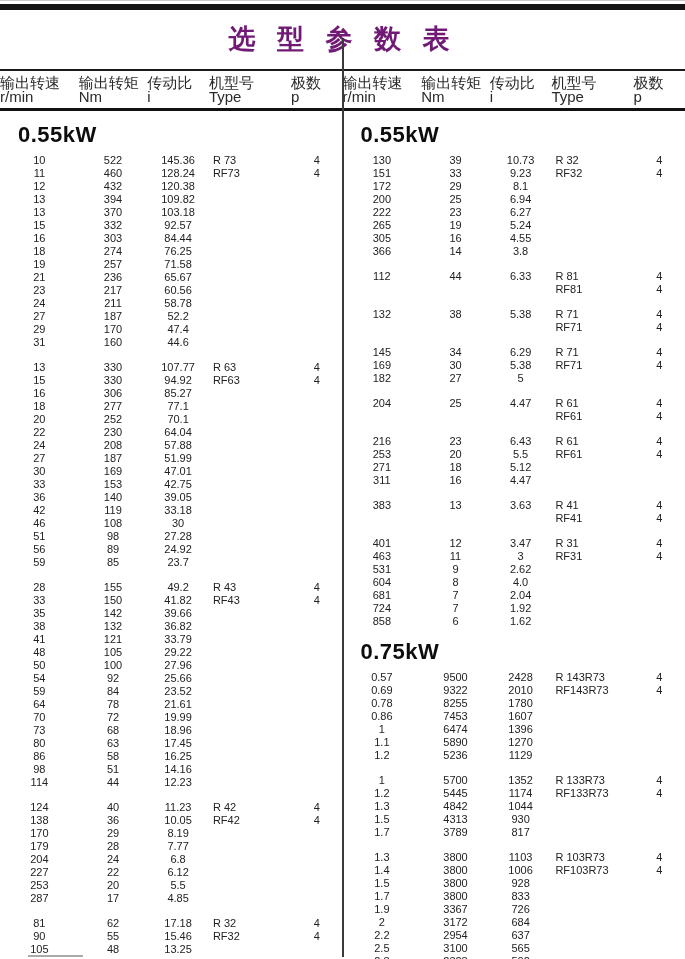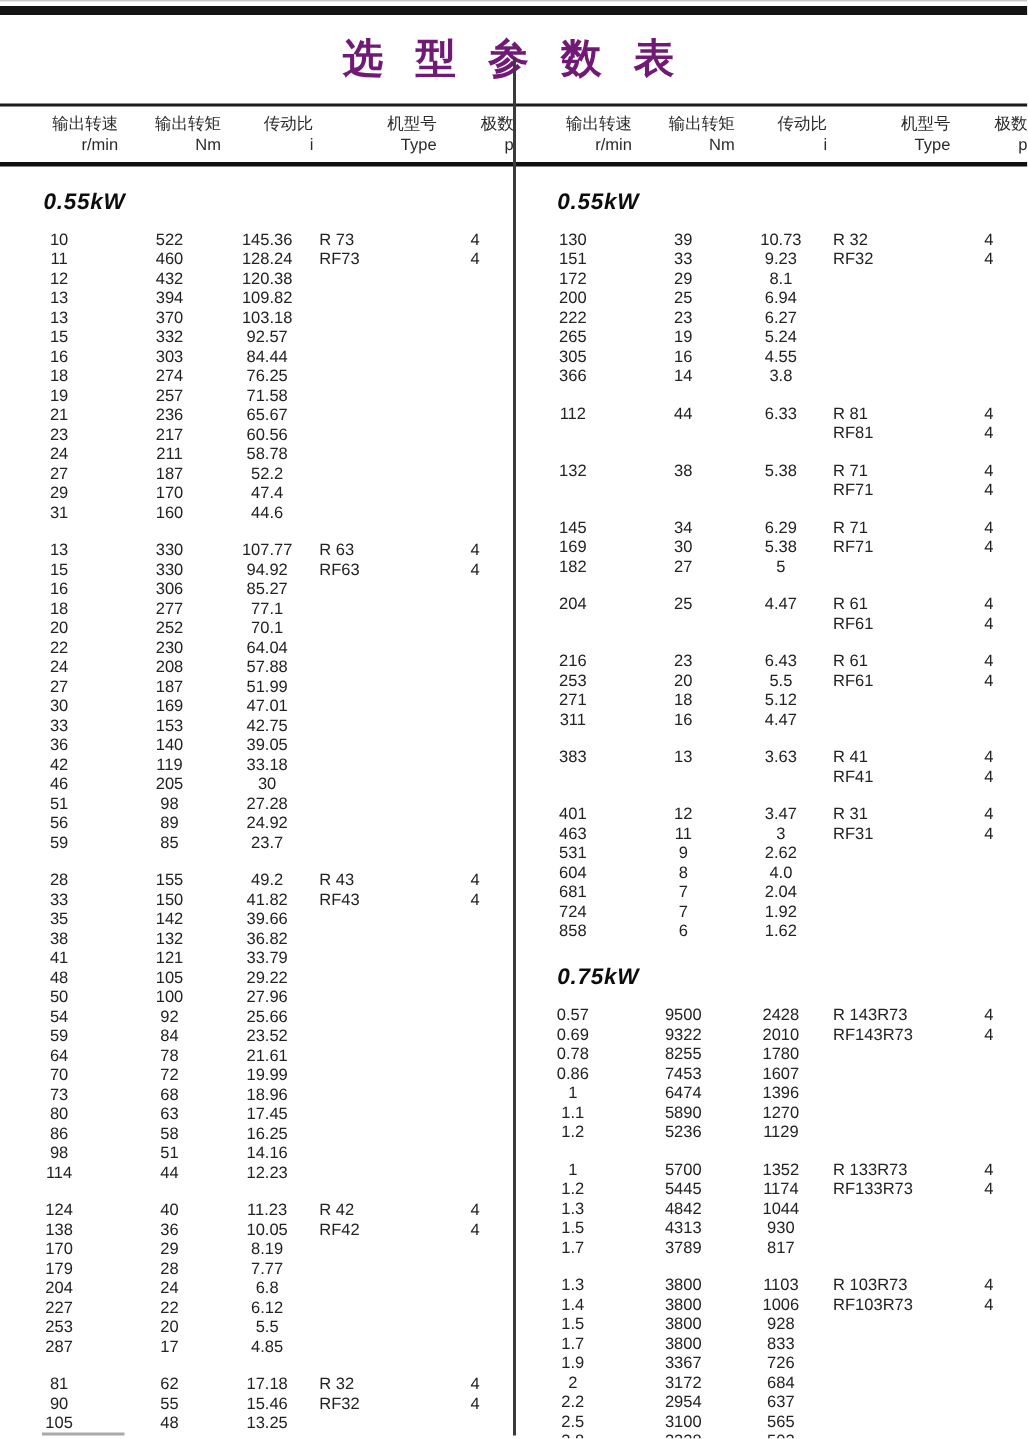--- a/index.html
+++ b/index.html
@@ -24,33 +24,32 @@
   }
   .rule1{border-top:2px solid #1a1a1a;}
   .rule2{border-top:3px solid #111;}
   .header-row{display:flex;}
   .header-half{
     width:50%;
     display:grid;
     grid-template-columns:23% 20% 18% 24% 15%;
     padding:5px 0 4px 0;
   }
-  .hcell{text-align:right;font-size:11px;line-height:14px;color:#2a2a2a;}
+  .hcell{text-align:left;font-size:15px;line-height:14px;color:#2a2a2a;}
   .hcell .zh{display:block;}
   .hcell .unit{display:block;}
   .body-cols{display:flex;}
   .half{width:50%;}
   .power-heading{
-    font-size:15px;
+    font-size:22px;
     font-weight:bold;
     color:#0d0d0d;
-    margin:12px 0 7px 29px;
+    margin:12px 0 7px 18px;
     line-height:24px;
     letter-spacing:0.5px;
-    font-style:italic;
   }
   .group{margin-bottom:12px;}
   .row{
     display:grid;
     grid-template-columns:23% 20% 18% 24% 15%;
     height:13px;
     line-height:13px;
     font-size:11px;
   }
   .c{text-align:center;white-space:pre;}
@@ -313,21 +312,21 @@
           </div>
           <div class="row">
             <span class="c c0">42</span>
             <span class="c c1">119</span>
             <span class="c c2">33.18</span>
             <span class="c c3"></span>
             <span class="c c4"></span>
           </div>
           <div class="row">
             <span class="c c0">46</span>
-            <span class="c c1">205</span>
+            <span class="c c1">108</span>
             <span class="c c2">30</span>
             <span class="c c3"></span>
             <span class="c c4"></span>
           </div>
           <div class="row">
             <span class="c c0">51</span>
             <span class="c c1">98</span>
             <span class="c c2">27.28</span>
             <span class="c c3"></span>
             <span class="c c4"></span>

